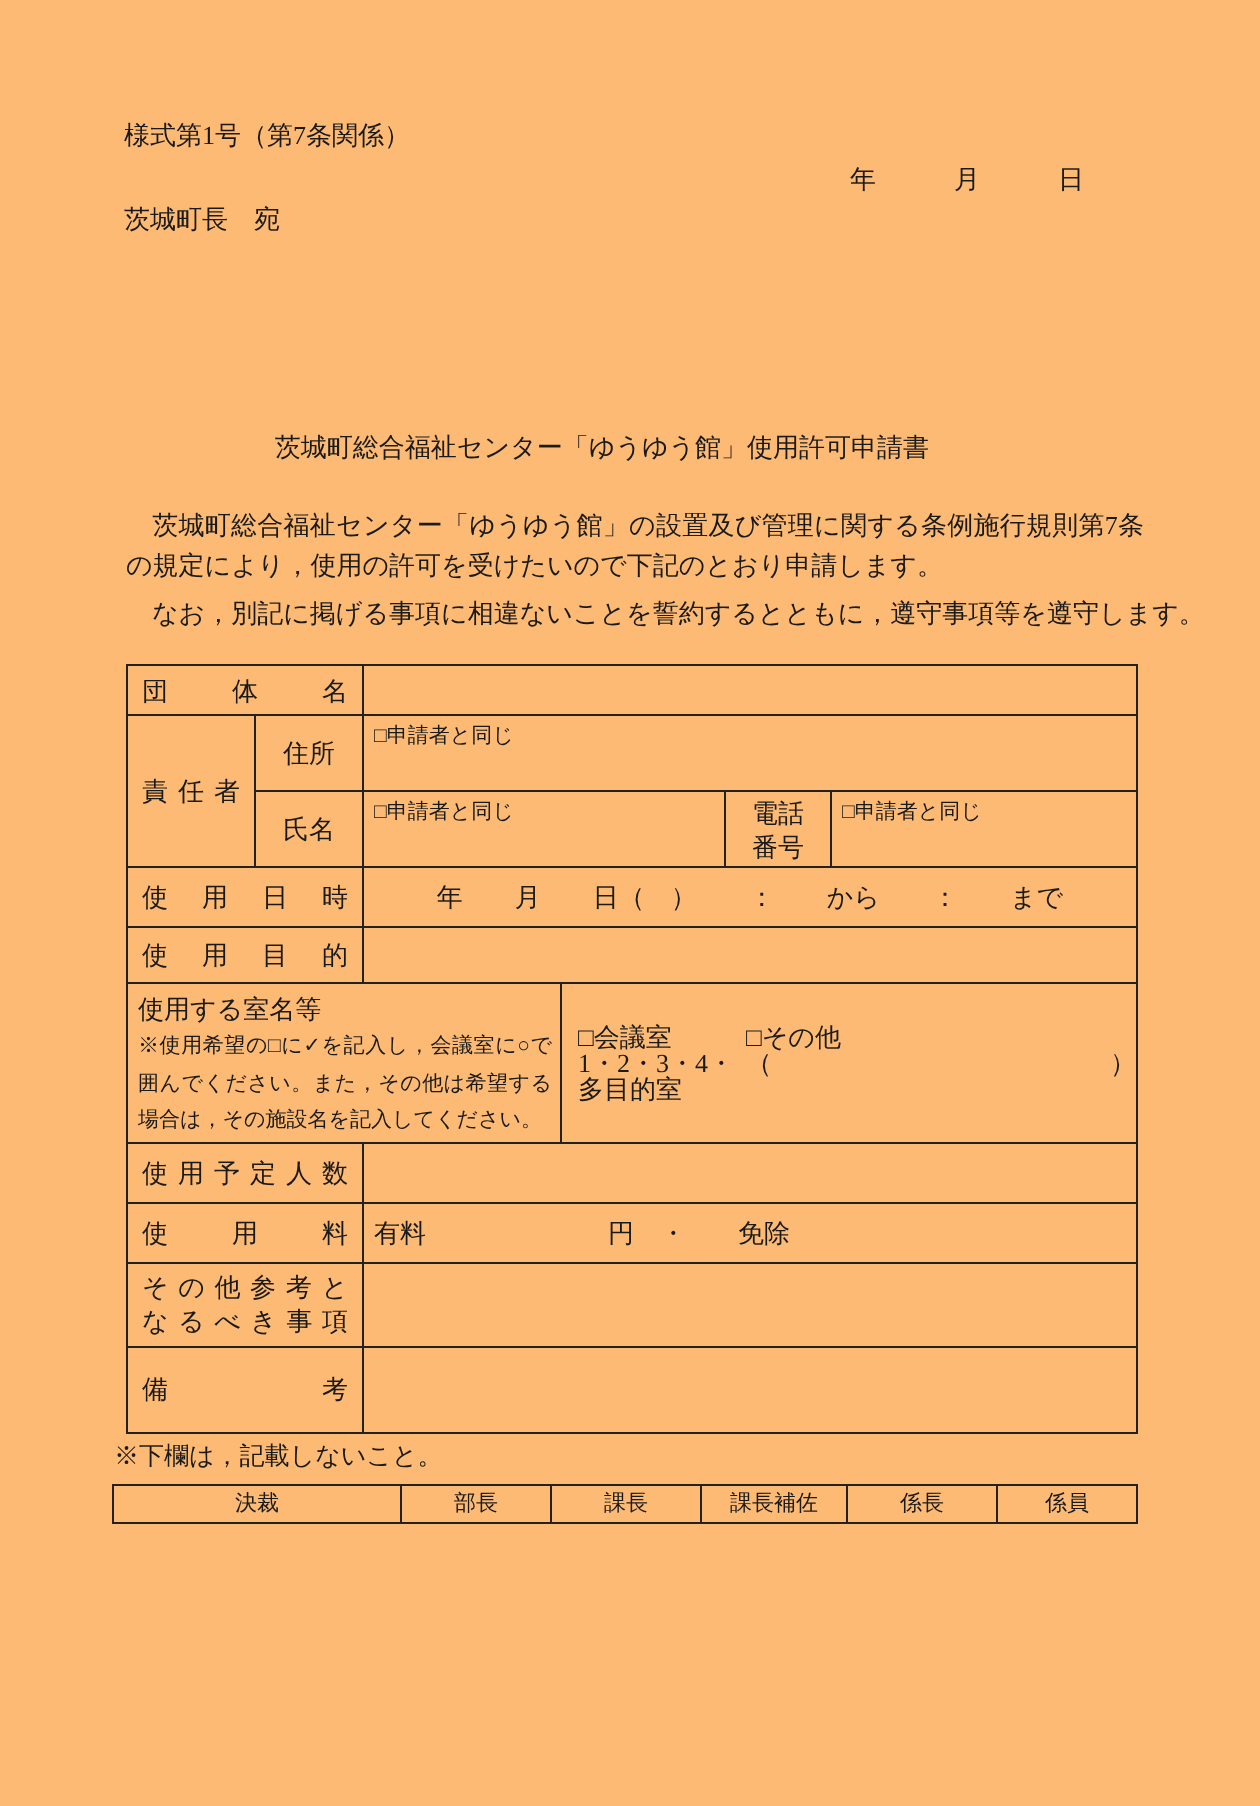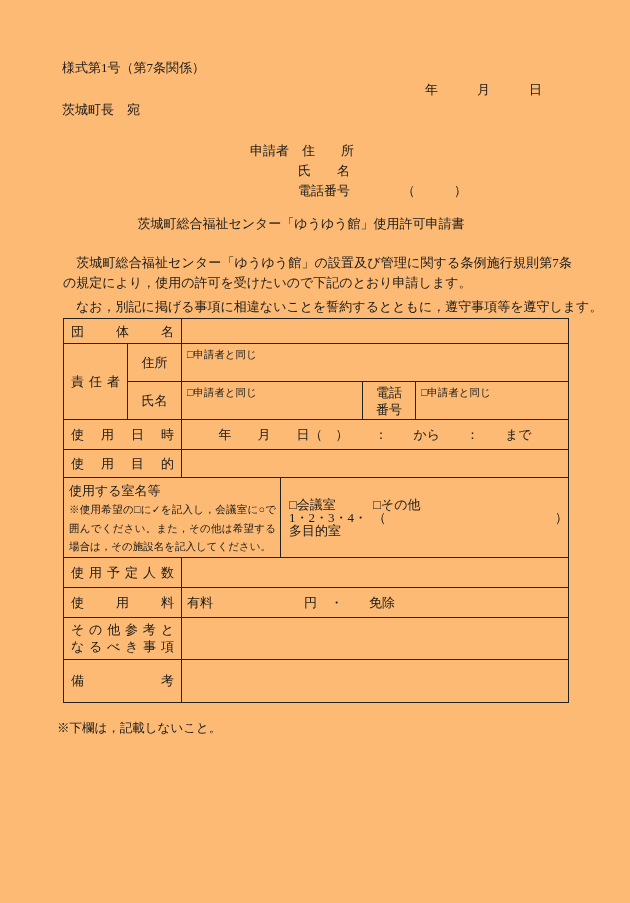--- a/index.html
+++ b/index.html
@@ -44,32 +44,27 @@
 <body>
 
 <div class="page">
 
   <div class="abs" style="left:62px;top:61px;">様式第1号（第7条関係）</div>
 
   <div class="abs right" style="left:300px;top:83px;width:242px;">年　　　月　　　日</div>
 
   <div class="abs" style="left:62px;top:103px;">茨城町長　宛</div>
 
-  <div class="abs applicant" style="left:250px;top:141px;">
-    <div>申請者　住　　所</div>
-    <div class="indent48">氏　　名</div>
-    <div class="indent48">電話番号　　　　（　　　）</div>
-  </div>
 
   <div class="abs center" style="left:0;top:217px;width:602px;">茨城町総合福祉センター「ゆうゆう館」使用許可申請書</div>
 
   <div class="abs body-text" style="left:63px;top:253px;width:509px;">　茨城町総合福祉センター「ゆうゆう館」の設置及び管理に関する条例施行規則第7条の規定により，使用の許可を受けたいので下記のとおり申請します。</div>
   <div class="abs nowrap" style="left:63px;top:297px;line-height:20px;">　なお，別記に掲げる事項に相違ないことを誓約するとともに，遵守事項等を遵守します。</div>
 
-  <table class="abs" style="left:63px;top:318px;width:505px;">
+  <table class="abs" style="left:63px;top:332px;width:505px;">
     <colgroup>
       <col style="width:64px">
         <col style="width:54px">
         <col style="width:99px">
       <col style="width:82px">
         <col style="width:53px">
         <col style="width:153px">
     </colgroup>
     <tbody>
         <tr style="height:25px;">
@@ -137,16 +132,24 @@
   <table class="abs appr" style="left:56px;top:742px;width:512px;">
     <colgroup>
       <col style="width:144px">
         <col style="width:75px">
         <col style="width:75px">
       <col style="width:73px">
         <col style="width:75px">
         <col style="width:70px">
     </colgroup>
     <tbody>
+        <tr style="height:19px;">
+      <td class="hdr">決裁</td>
+      <td class="hdr">部長</td>
+      <td class="hdr">課長</td>
+      <td class="hdr">課長補佐</td>
+      <td class="hdr">係長</td>
+      <td class="hdr">係員</td>
+    </tr>
   </tbody>
     </table>
 
 </div>
 
 </body></html>

